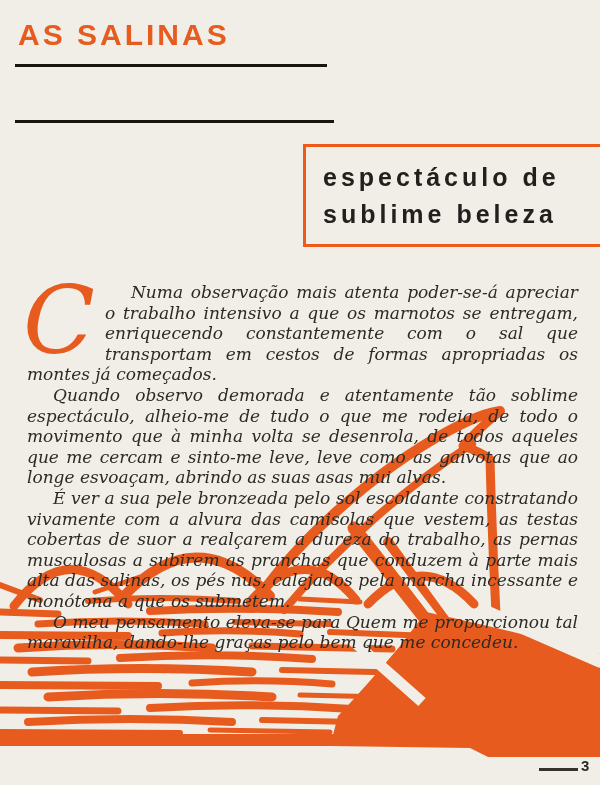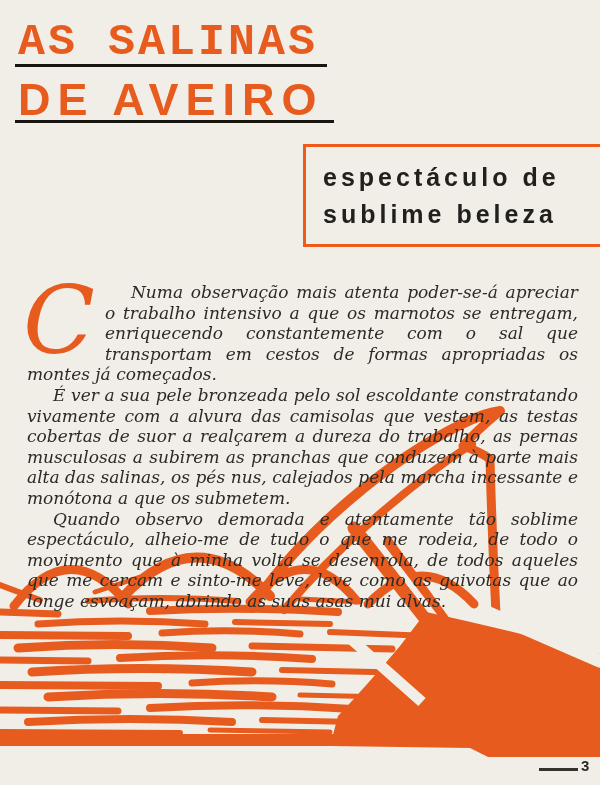--- a/index.html
+++ b/index.html
@@ -2,21 +2,21 @@
 <html><head>
 <meta charset="utf-8">
 <style>
   :root{ --accent:#e75c1e; --paper:#f1eee8; --ink:#2c2a26; --black:#17150f; }
   html,body{margin:0;padding:0;background:#e7e4de;}
   .page{position:relative;width:600px;height:785px;background:var(--paper);overflow:hidden;
         font-family:"Liberation Sans",sans-serif;}
   
   .title-line{position:absolute;left:18px;color:var(--accent);font-weight:bold;line-height:1;
               white-space:nowrap;}
-  .title-line.l1{top:20px;font-size:45px;letter-spacing:3px;font-family:Liberation Mono, monospace;}
+  .title-line.l1{top:20px;font-size:30px;letter-spacing:3px;}
   .title-line.l2{top:77px;font-size:45px;letter-spacing:7px;}
   .trule{position:absolute;height:3px;background:var(--black);}
   .trule.r1{left:15px;top:64px;width:312px;}
   .trule.r2{left:15px;top:120px;width:319px;}
   
   .subbox{position:absolute;left:303px;top:144px;width:281px;height:97px;border:3px solid #ef5a18;
           display:flex;flex-direction:column;justify-content:center;padding-left:17px;box-sizing:content-box;
           background:transparent;z-index:2;}
   .subbox .line{font-size:25px;font-weight:bold;letter-spacing:4px;color:#22201c;line-height:37px;
                 white-space:nowrap;}
@@ -87,31 +87,31 @@
     <g>
       <path d="M330,746 L338,716 Q368,684 400,646 L426,612 Q500,628 600,654 L600,757 L488,757 L470,748 Z" fill="#e75c1e" stroke="none"></path>
       <path d="M482,610 L602,662" stroke="#f1eee8" stroke-width="13" fill="none"></path>
       <path d="M352,640 L422,702" stroke="#f1eee8" stroke-width="11" fill="none"></path>
     </g>
     <rect x="0" y="734" width="600" height="12" fill="#e75c1e"></rect>
   </svg>
 
   <div class="title-line l1">AS SALINAS</div>
   <div class="trule r1"></div>
-  <div class="title-line l2">DE AVEIRO</div>
   <div class="trule r2"></div>
 
   <div class="subbox">
     <div class="line">espectáculo de</div>
     <div class="line">sublime beleza</div>
   </div>
 
   <div class="bodytext">
     <p class="first"><span class="dropcap">C</span></p>
     <p>Numa observação mais atenta poder-se-á apreciar o trabalho intensivo a que os marnotos se entregam, enriquecendo constantemente com o sal que transportam em cestos de formas apropriadas os montes já começados.</p>
+    <p>Quando observo demorada e atentamente tão soblime espectáculo, alheio-me de tudo o que me rodeia, de todo o movimento que à minha volta se desenrola, de todos aqueles que me cercam e sinto-me leve, leve como as gaivotas que ao longe esvoaçam, abrindo as suas asas mui alvas.</p>
     <p>É ver a sua pele bronzeada pelo sol escoldante constratando vivamente com a alvura das camisolas que vestem, as testas cobertas de suor a realçarem a dureza do trabalho, as pernas musculosas a subirem as pranchas que conduzem à parte mais alta das salinas, os pés nus, calejados pela marcha incessante e monótona a que os submetem.</p>
-    <p>Quando observo demorada e atentamente tão soblime espectáculo, alheio-me de tudo o que me rodeia, de todo o movimento que à minha volta se desenrola, de todos aqueles que me cercam e sinto-me leve, leve como as gaivotas que ao longe esvoaçam, abrindo as suas asas mui alvas.</p>
+    <p>O meu pensamento eleva-se para Quem me proporcionou tal maravilha, dando-lhe graças pelo bem que me concedeu.</p>
   </div>
 
   <div class="footer-rule"></div>
   <div class="pageno">3</div>
 
 </div>
 
 </body></html>

